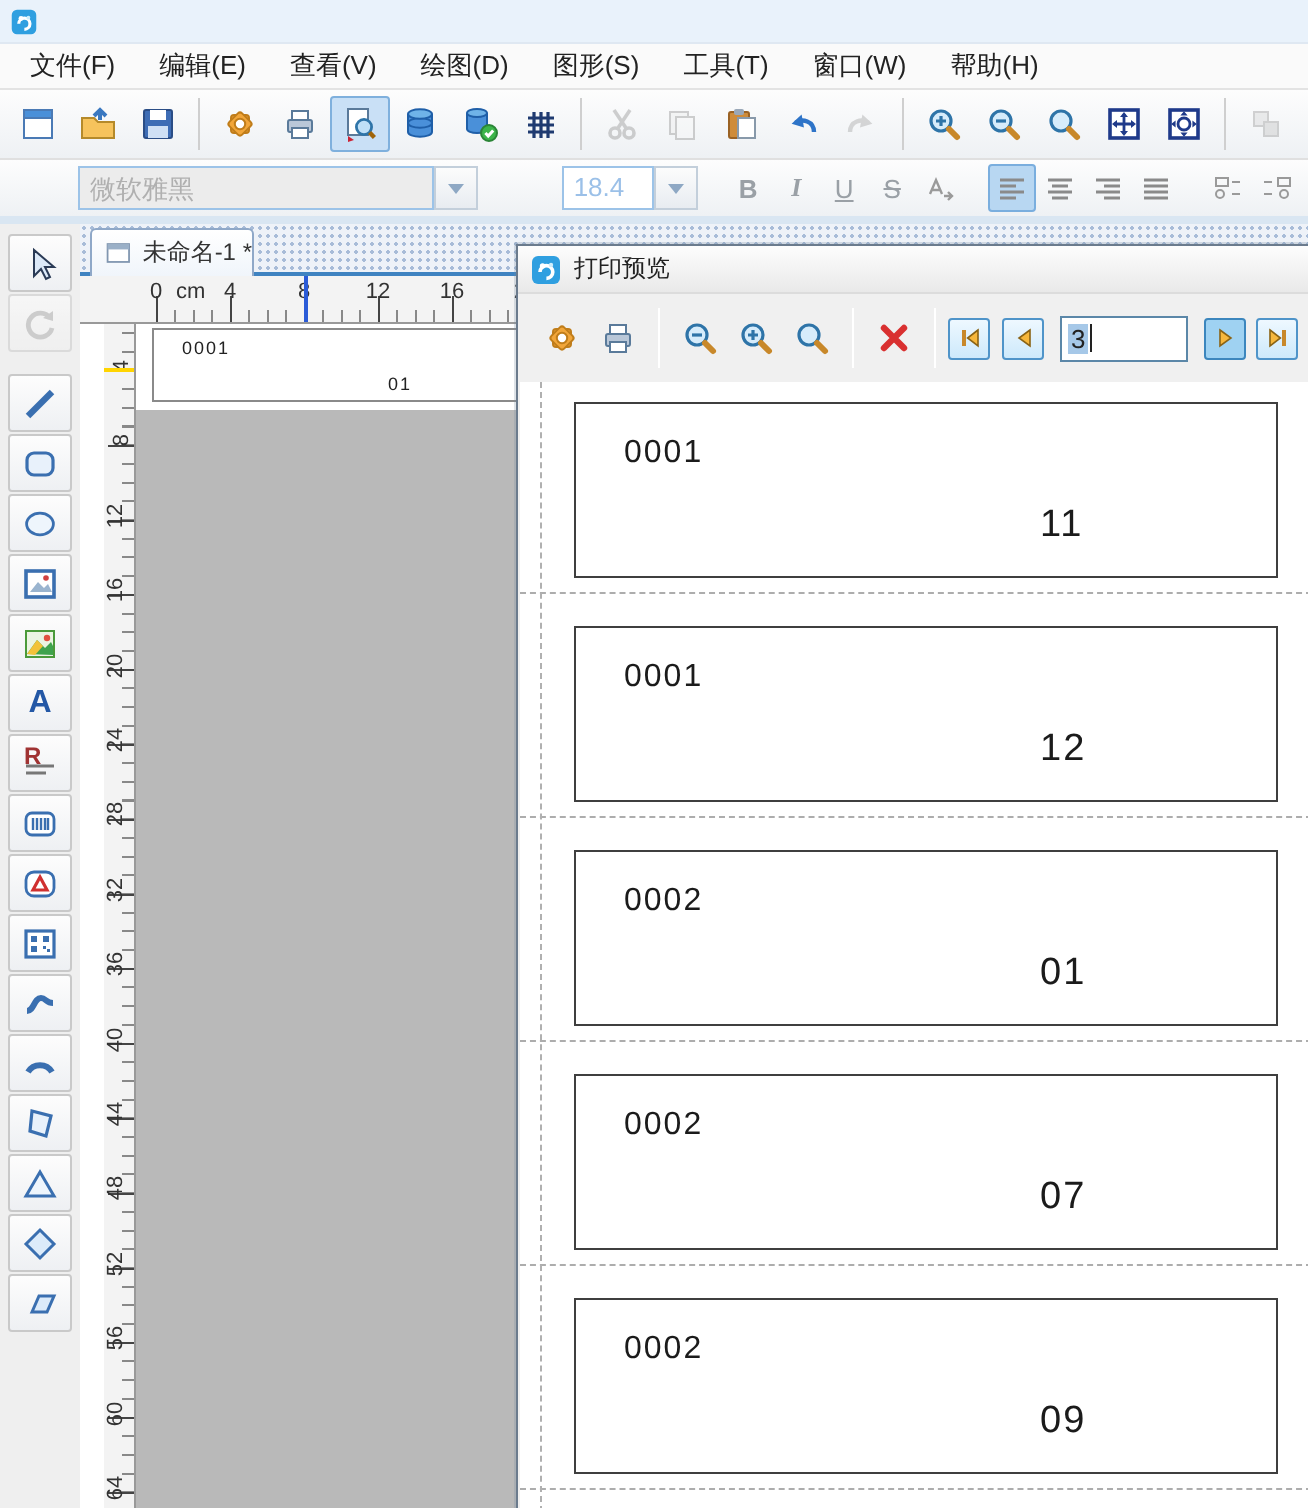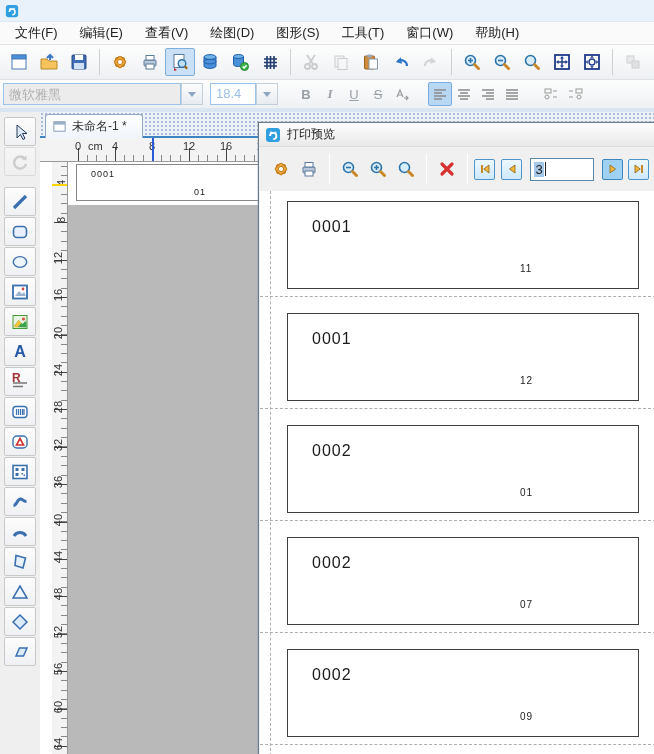--- a/index.html
+++ b/index.html
@@ -18,41 +18,41 @@
   .tb2 { height:28px; background:linear-gradient(#fdfdfd,#eef1f4); display:flex; align-items:center; padding:0 3px; }
   .gapstrip { height:4px; background:#d9e6f2; }
   .tbtn { width:30px; height:28px; border:1px solid transparent; background:transparent; display:flex; align-items:center; justify-content:center; flex:0 0 auto; }
   .tbtn.active { background:#c9e0f6; border-color:#7fb0dd; border-radius:2px; }
   .tbtn.dis { opacity:.45; filter:grayscale(1); }
   .tsep { width:1px; height:26px; background:#cfcfcf; margin:0 5px; flex:0 0 auto; }
   .ic { display:block; }
 
   
   .combo { display:flex; height:22px; flex:0 0 auto; }
-  .combo .cfield { border:1px solid #9cc3e8; background:#ececec; color:#b0b0b0; font-size:13px; padding:2px 5px; width:178px; overflow:hidden; white-space:nowrap; }
+  .combo .cfield { border:1px solid #9cc3e8; background:#ececec; color:#b0b0b0; font-size:13px; padding:2px 5px; width:178px; overflow:hidden; white-space:nowrap;margin-left:36px; }
   .combo.size .cfield { width:46px; background:#fff; color:#9bc0e8; }
   .combo .cbtn { width:22px; border:1px solid #c3cfdb; background:linear-gradient(#fcfcfc,#e8ecf1); display:flex; align-items:center; justify-content:center; }
   .carrow { width:0; height:0; border-left:4px solid transparent; border-right:4px solid transparent; border-top:5px solid #8ea8c4; }
   .fmtbtn { width:24px; height:24px; border:1px solid transparent; background:transparent; display:flex; align-items:center; justify-content:center; color:#9aa0a6; font-size:13px; flex:0 0 auto; }
   .fmtbtn.active { background:#b8d7f2; border-color:#7aaede; border-radius:2px; }
   .fmtbtn .b { font-weight:bold; } .fmtbtn .i { font-style:italic; font-family:"Liberation Serif",serif; font-weight:bold; }
   .fmtbtn .u { text-decoration:underline; } .fmtbtn .s { text-decoration:line-through; }
 
   
   .workspace { position:absolute; left:0; top:112px; right:0; bottom:0; }
   .palette { position:absolute; left:0; top:0; bottom:0; width:40px; background:#efefef; padding-top:4px; }
   .pbtn { width:32px; height:29px; margin:1px auto 1px auto; border:1px solid #c9c9c9; border-radius:2px; background:linear-gradient(#fdfdfd,#eef0f3); display:flex; align-items:center; justify-content:center; }
   .pbtn.gapafter { margin-bottom:11px; }
   .pbtn.dis { opacity:.55; filter:grayscale(1); }
   .pA { color:#2458a6; font-weight:bold; font-size:16px; font-family:"Liberation Sans",sans-serif; }
   .pR { color:#a03333; font-weight:bold; font-size:12px; }
 
   .doc { position:absolute; left:40px; top:0; right:0; bottom:0; }
   .tabbar { height:26px; background-color:#eef2f8; background-image:radial-gradient(#a8bcd8 1px, transparent 1px); background-size:4px 4px; border-bottom:2px solid #3f83c1; position:relative; }
-  .tab { position:absolute; left:5px; top:2px; width:98px; height:24px; background:linear-gradient(#ffffff,#f0f5fb); border:1px solid #8fa8c8; border-bottom:none; border-radius:3px 3px 0 0; display:flex; align-items:center; gap:5px; padding-left:6px; }
+  .tab { position:absolute; left:5px; top:2px; width:82px; height:24px; background:linear-gradient(#ffffff,#f0f5fb); border:1px solid #8fa8c8; border-bottom:none; border-radius:3px 3px 0 0; display:flex; align-items:center; gap:5px; padding-left:6px; }
   .tab .tlabel { font-size:12px; color:#333; white-space:nowrap; }
 
   .rulerbar { height:24px; display:flex; }
   .rcorner { width:12px; background:#f3f3f3; border-bottom:1px solid #999; }
   .hruler { position:relative; flex:1; background:#f3f3f3; border-bottom:1px solid #999; overflow:hidden; }
   .hticks-min { position:absolute; left:26px; right:0; bottom:0; height:6px; background:repeating-linear-gradient(to right,#888 0 1px,transparent 1px 9.25px); }
   .hticks-maj { position:absolute; left:26px; right:0; bottom:0; height:13px; background:repeating-linear-gradient(to right,#444 0 1px,transparent 1px 37px); }
   .hnum { position:absolute; top:2px; font-size:11px; color:#333; transform:translateX(-50%); }
   .hunit { position:absolute; top:2px; left:36px; font-size:11px; color:#333; }
   .hmark { position:absolute; left:100px; top:0; bottom:0; width:2px; background:#2b5bd7; }
@@ -78,21 +78,21 @@
   .dsep { width:1px; height:30px; background:#dadada; border-right:1px solid #fff; margin:0 6px; flex:0 0 auto; }
   .navbtn { width:21px; height:21px; border:1px solid #4f94c9; border-radius:2px; background:linear-gradient(#eef8ff,#cde9fb); display:flex; align-items:center; justify-content:center; flex:0 0 auto; }
   .navbtn.hl { background:#9fd2f2; border-color:#3c86bd; }
   .pageinput { width:78px; height:23px; border:1px solid #5b87a8; background:#fff; margin:0 8px; font-size:13px; color:#222; display:flex; align-items:center; padding-left:3px; }
   .pageinput .selected { background:#a6c8e8; padding:0 1px; }
   .pageinput .caret { width:1px; height:14px; background:#222; margin-left:1px; }
   .dpreview { position:absolute; left:1px; right:1px; top:68px; bottom:0; background:#fff; overflow:hidden; padding-top:10px; }
   .pgedge { position:absolute; left:10px; top:0; bottom:0; border-left:1px dashed #b0b0b0; }
   .plabel { position:relative; margin-left:27px; width:352px; height:88px; border:1px solid #3f3f3f; background:#fff; margin-bottom:7px; }
   .plabel .pcode { position:absolute; left:24px; top:16px; font-size:16px; color:#1b1b1b; letter-spacing:1px; }
-  .plabel .pnum { position:absolute; left:232px; bottom:14px; font-size:10px; color:#1b1b1b; letter-spacing:1px; }
+  .plabel .pnum { position:absolute; left:232px; bottom:14px; font-size:19px; color:#1b1b1b; letter-spacing:1px; }
   .psep { border-top:1px dashed #adadad; margin-bottom:16px; }
 </style>
 </head>
 <body>
 
 <div class="titlebar">
   <svg class="ic" width="14" height="14" viewBox="0 0 16 16">
       <rect x="1" y="1" width="14" height="14" rx="3" fill="#2f9fe0"></rect>
       <path d="M5 9 a3.2 3.2 0 1 1 3.2 3.2" stroke="#fff" stroke-width="1.8" fill="none"></path>
       <circle cx="6.3" cy="6" r="1.4" fill="#fff"></circle>

